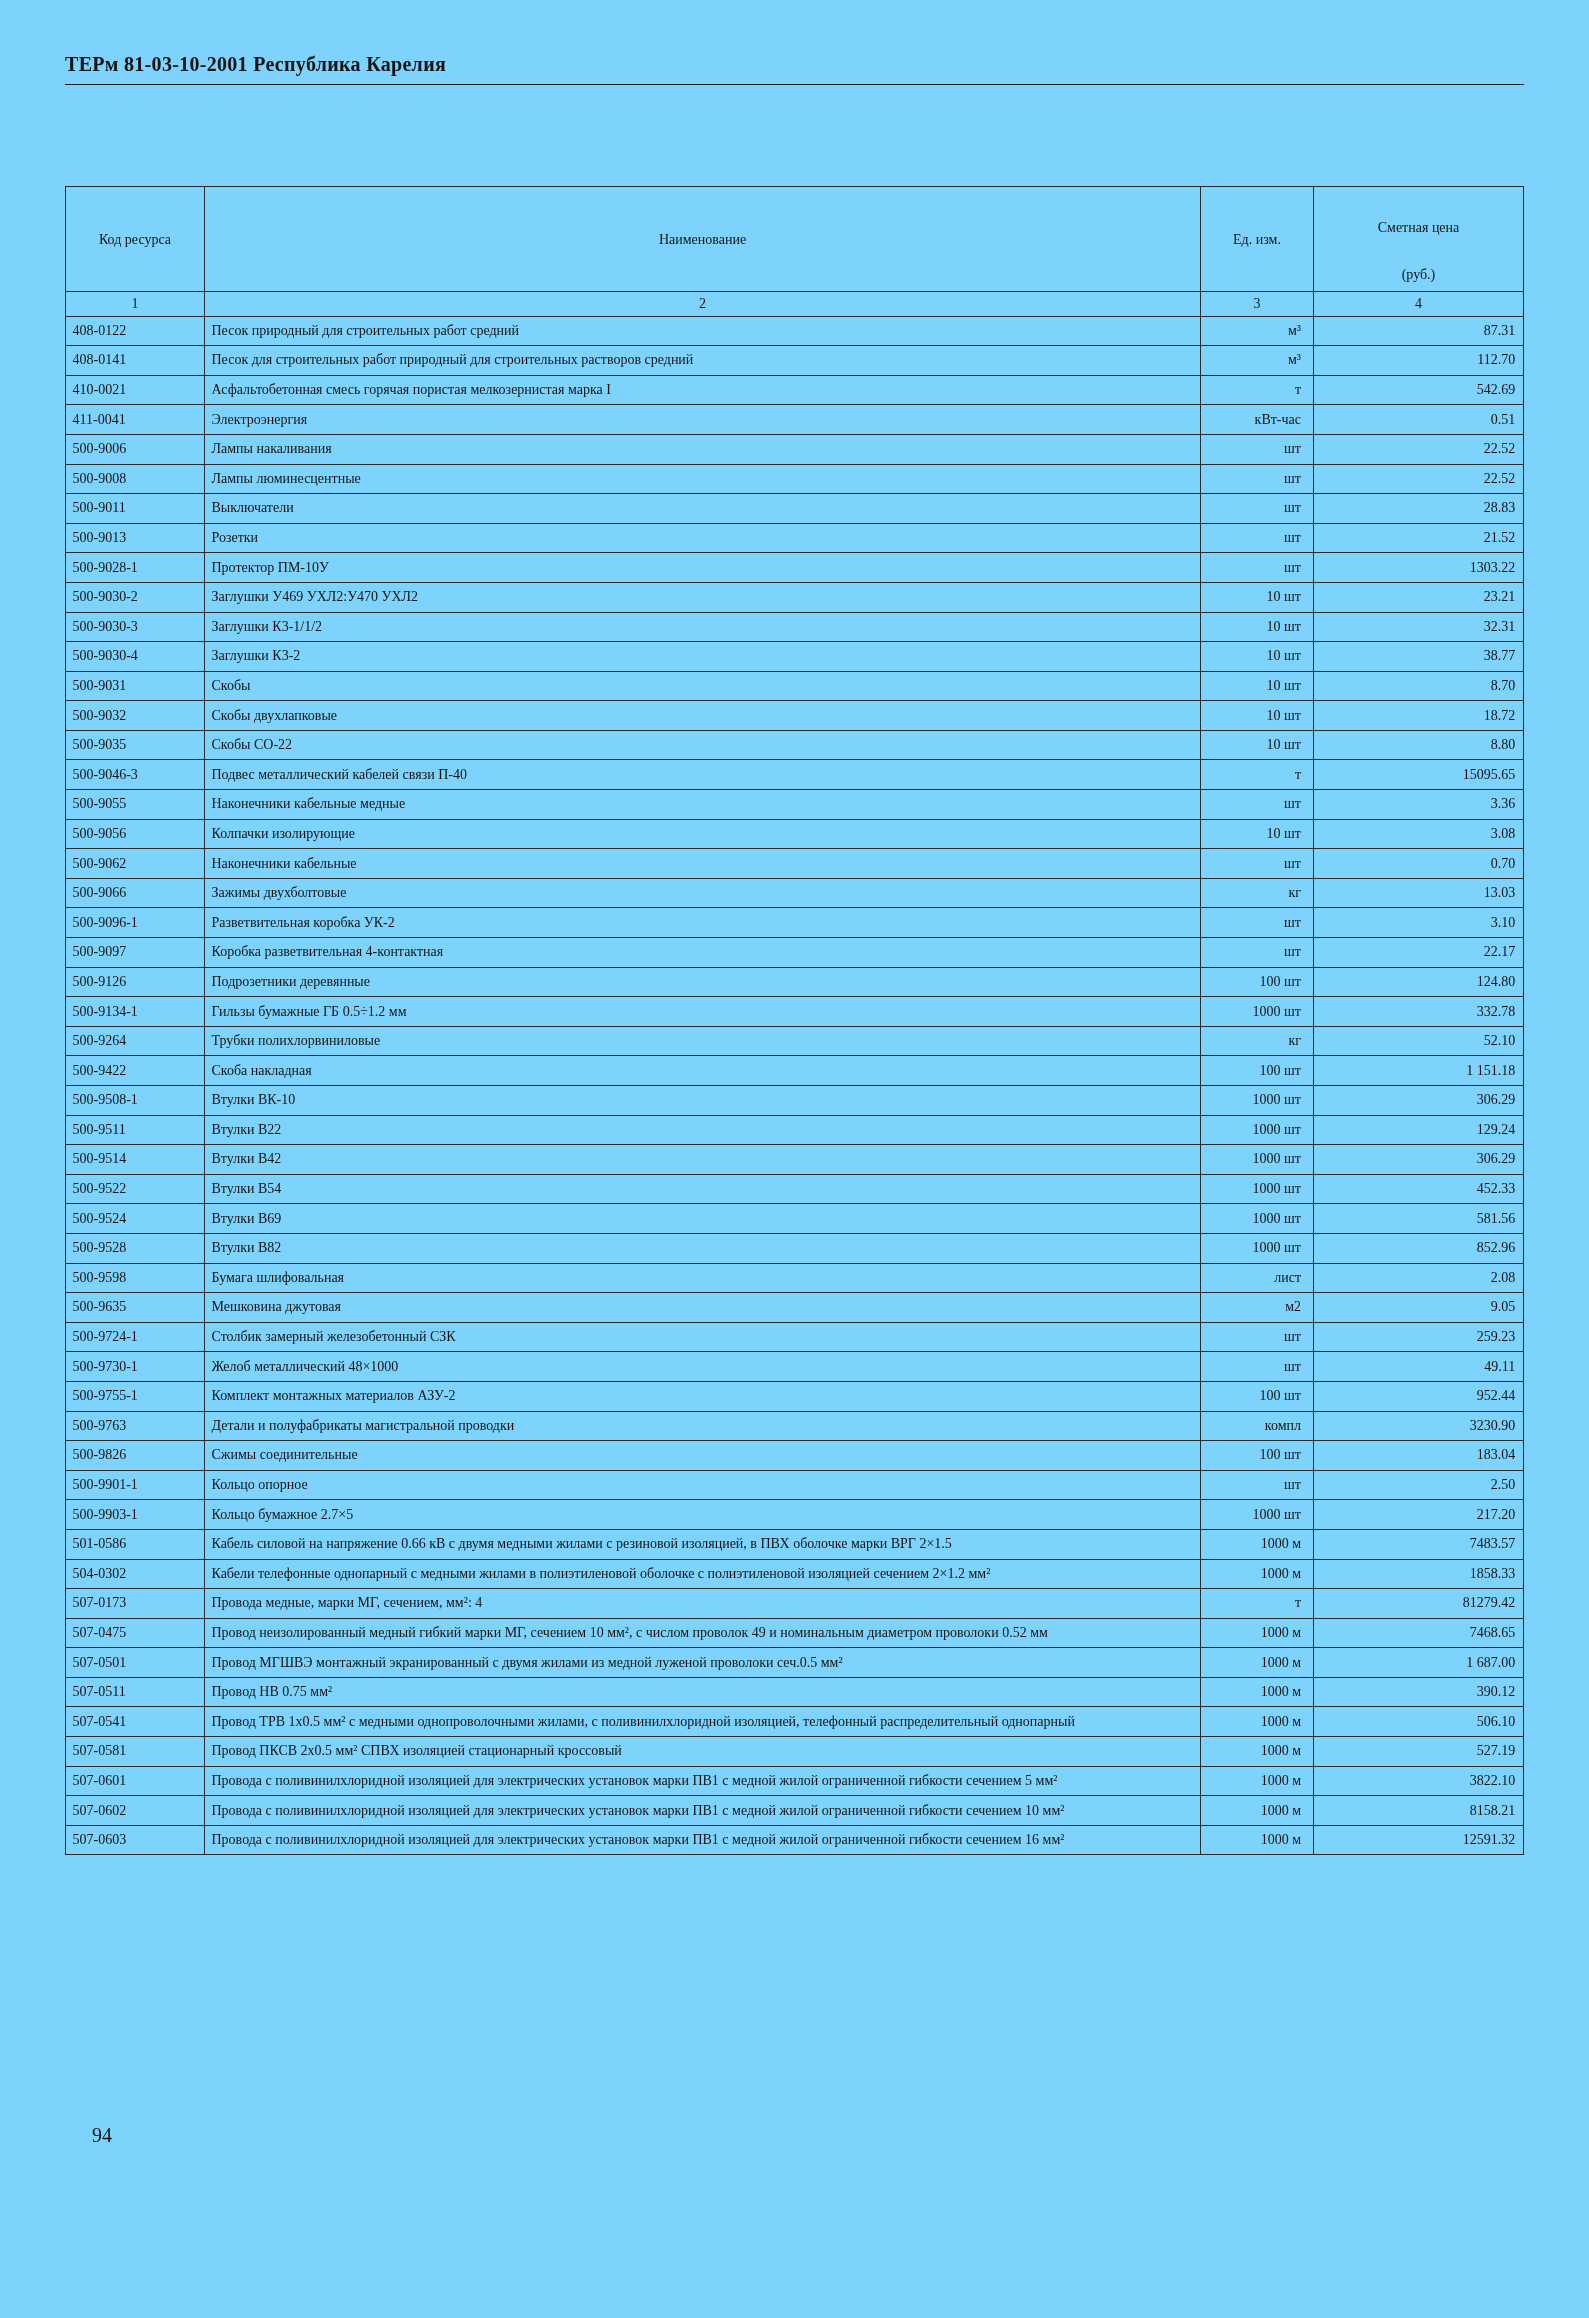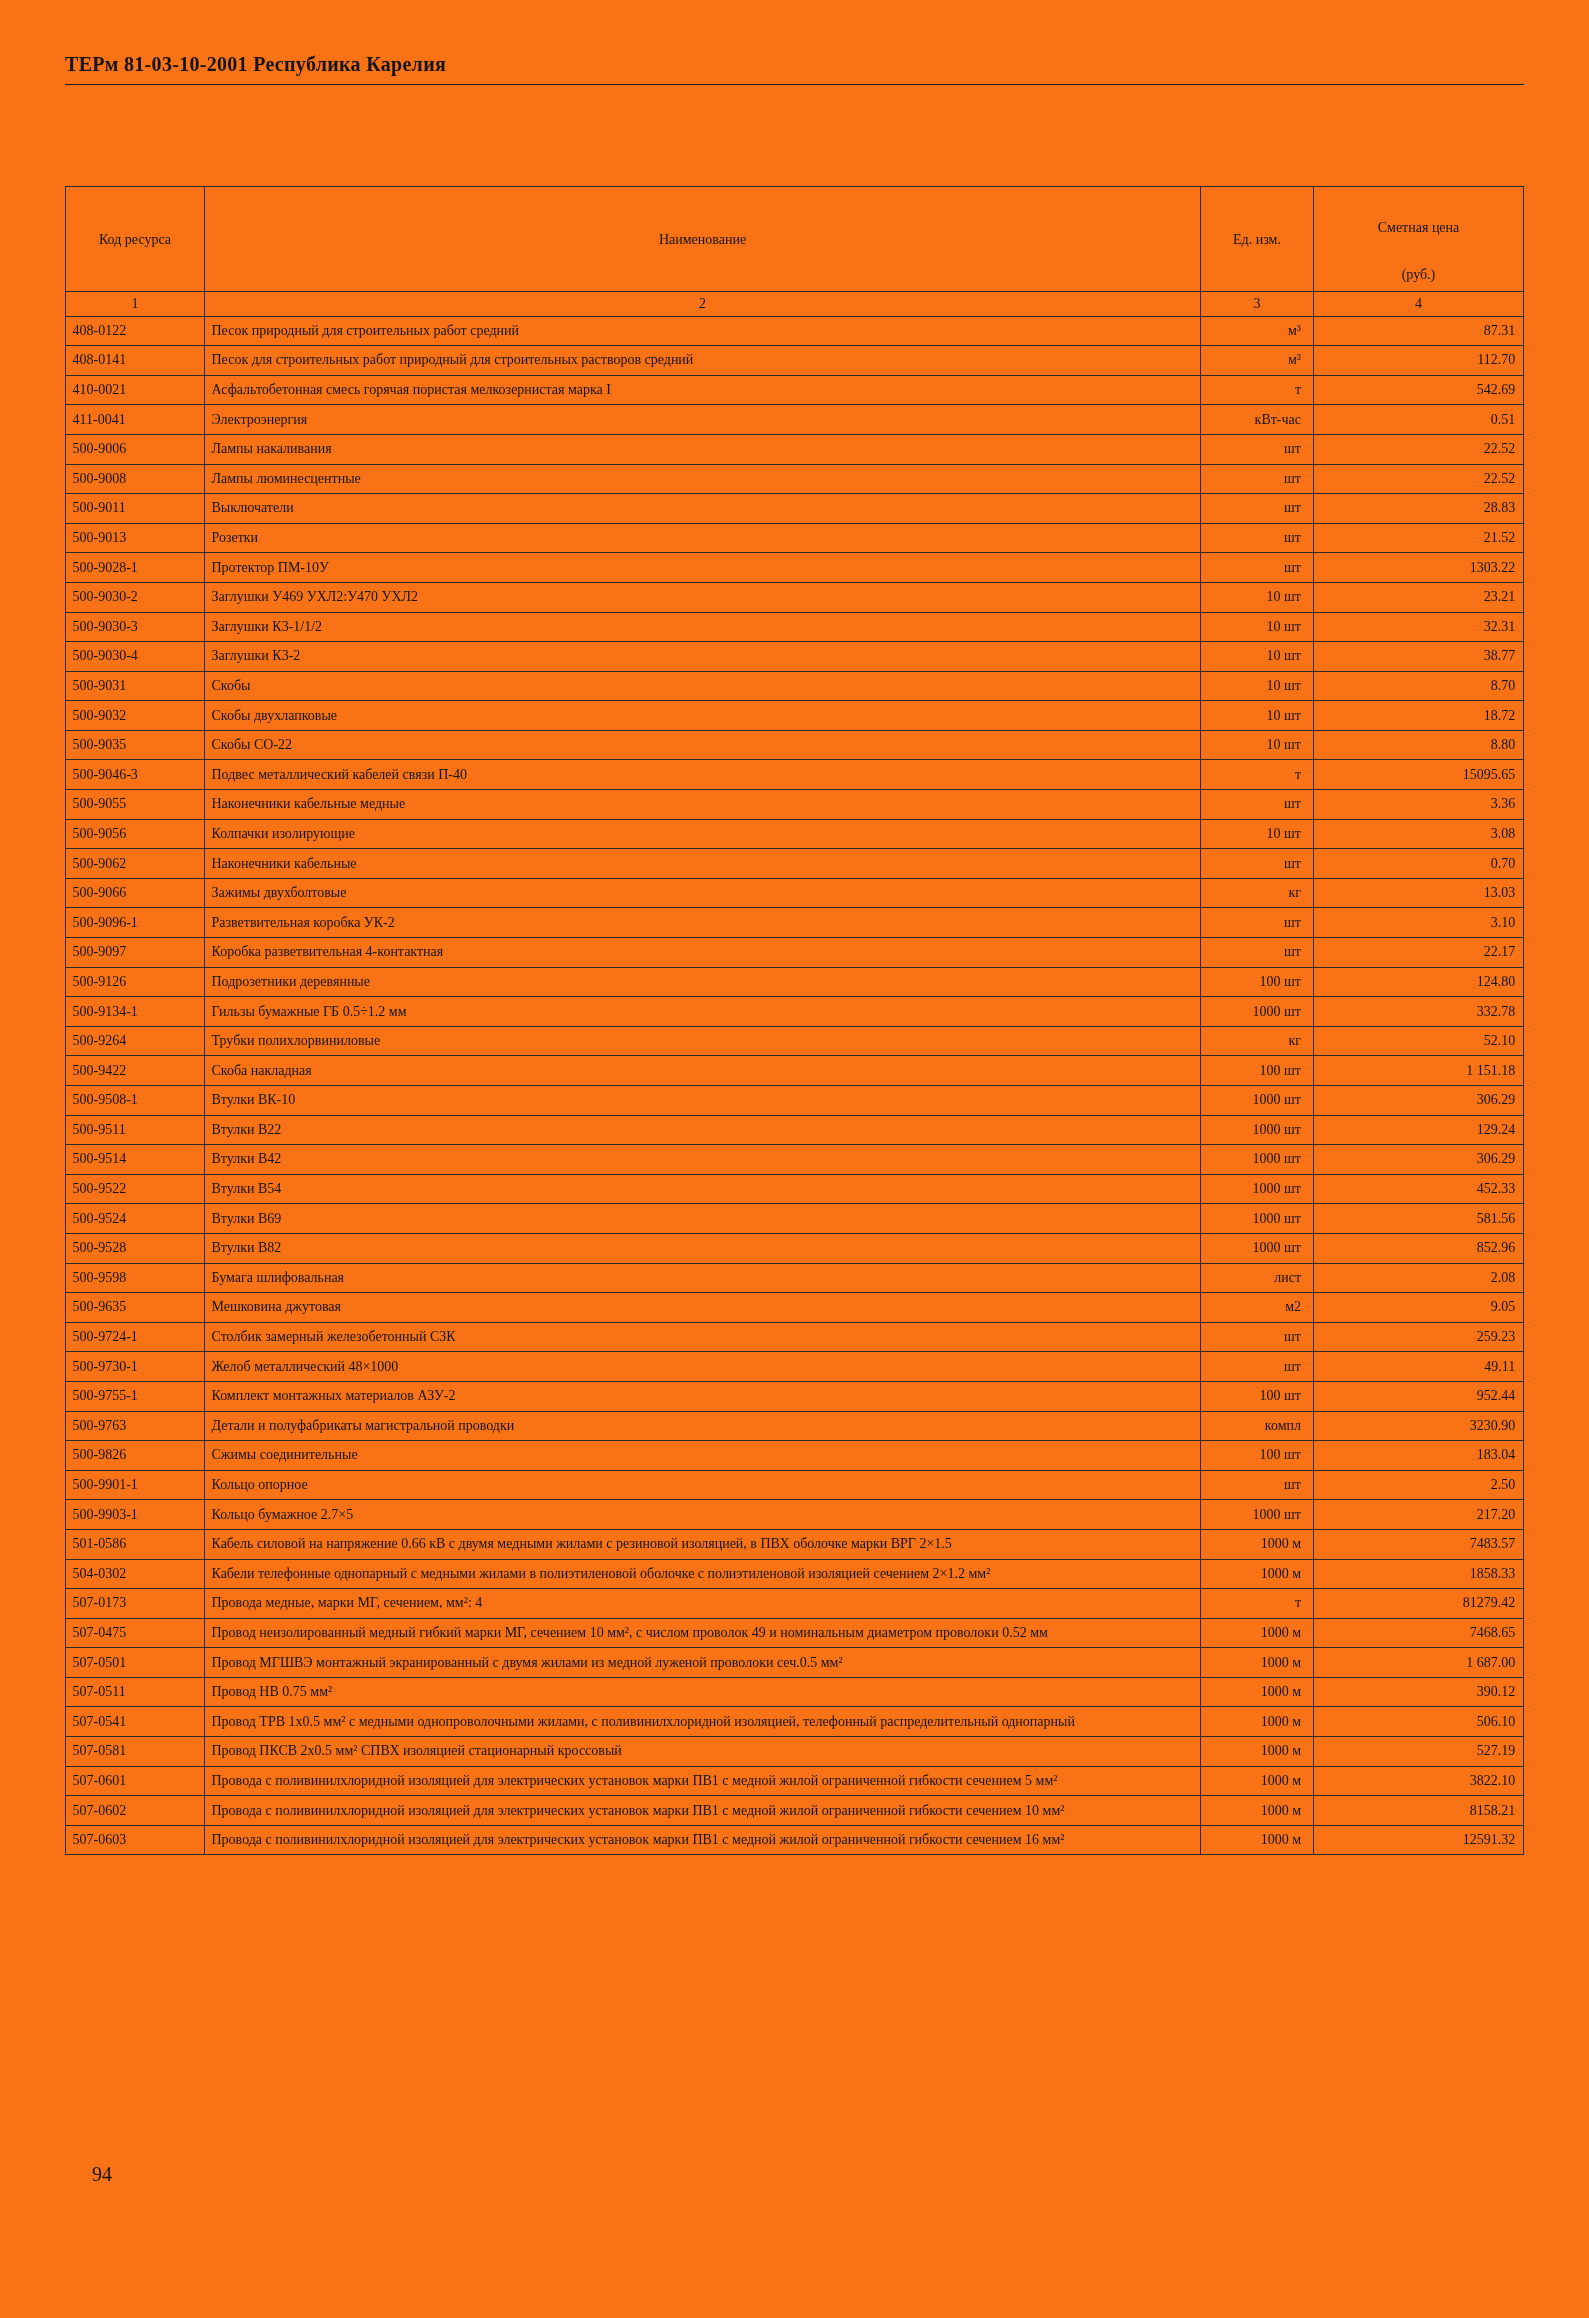--- a/index.html
+++ b/index.html
@@ -5,21 +5,21 @@
   html, body {
     margin: 0;
     padding: 0;
     background: #d9d9d9;
   }
   .page {
     position: relative;
     width: 1590px;
     height: 2319px;
     margin: 0 auto;
-    background: #f97316;
+    background: #7dd3fc;
     font-family: "Liberation Serif", serif;
     color: #141414;
     overflow: hidden;
   }
   .doc-header {
     position: absolute;
     top: 53px;
     left: 65px;
     width: 1459px;
     font-size: 20px;
@@ -79,21 +79,20 @@
   .res-table tbody td.c-price {
     text-align: right;
     vertical-align: middle;
     padding-right: 7.7px;
   }
   .page-number {
     position: absolute;
     left: 92px;
     top: 2124px;
     font-size: 20px;
-    margin-top: 39px;
   }
 </style>
 </head>
 <body>
 
 <div class="page">
 
   <div class="doc-header">
     <span>ТЕРм 81-03-10-2001  Республика Карелия</span>
   </div>

